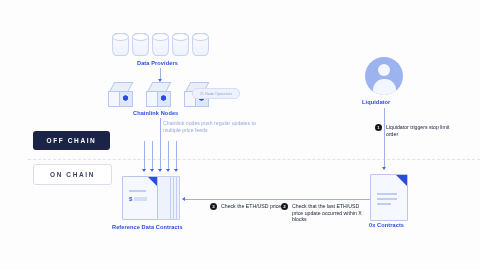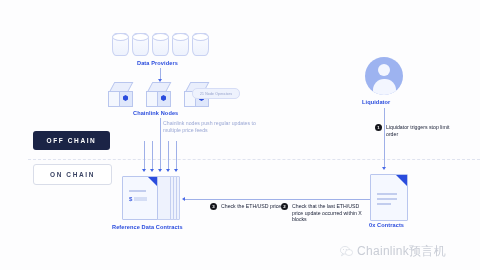--- a/index.html
+++ b/index.html
@@ -210,26 +210,14 @@
   <div class="step" style="left:281px;top:203px">
     <div class="badge">2</div>
     <div class="step-txt">Check that the last ETH/USD price update occurred within X blocks</div>
   </div>
 
   <div class="step" style="left:210px;top:203px">
     <div class="badge">3</div>
     <div class="step-txt">Check the ETH/USD price</div>
   </div>
 
-  <div class="wm">
-    <span class="chat">
-      <svg width="13" height="11" viewBox="0 0 26 22">
-        <ellipse cx="10" cy="8.5" rx="9.2" ry="7.6" fill="none" stroke="#d4d8e0" stroke-width="1.3"></ellipse>
-        <path d="M5 15 L3 19.5 L7.6 16.8" fill="none" stroke="#d4d8e0" stroke-width="1.3"></path>
-        <ellipse cx="18" cy="13" rx="7.2" ry="6" fill="#ffffff" stroke="#d4d8e0" stroke-width="1.3"></ellipse>
-        <circle cx="7" cy="7" r="1" fill="#d4d8e0"></circle>
-        <circle cx="12.5" cy="7" r="1" fill="#d4d8e0"></circle>
-      </svg>
-    </span>
-    <span>Chainlink预言机</span>
-  </div>
 
 </div>
 
 </body></html>

